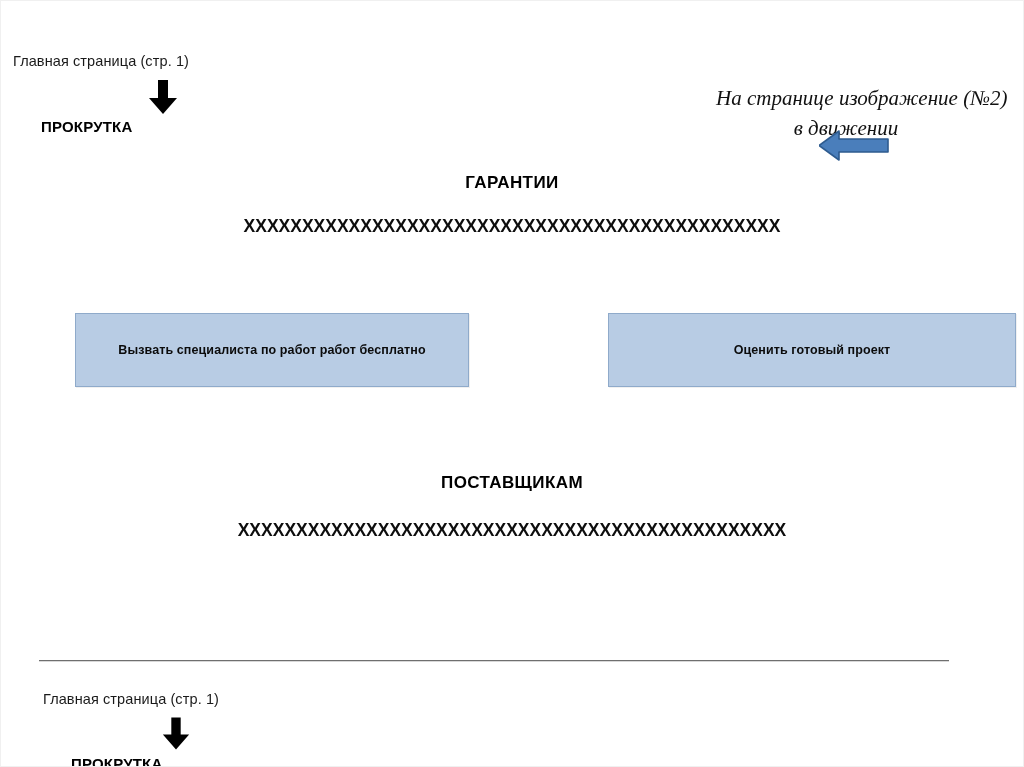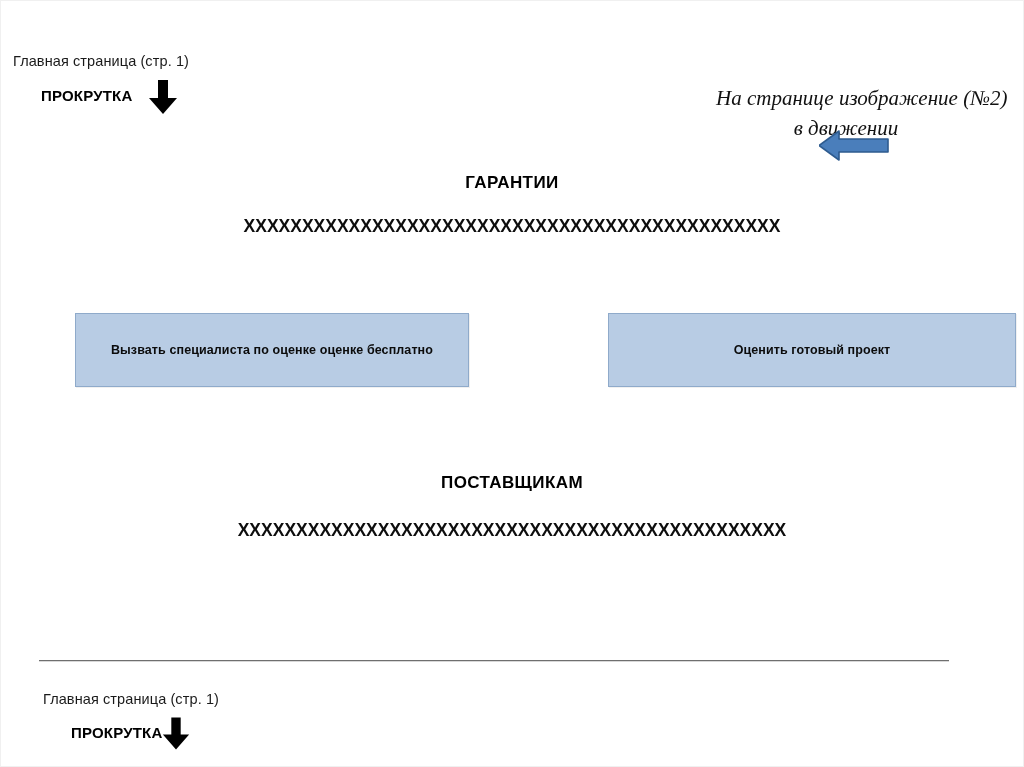--- a/index.html
+++ b/index.html
@@ -32,20 +32,21 @@
   }
 
   
   .scroll-word {
     font-family: "Liberation Sans", sans-serif;
     font-size: 15px;
     font-weight: bold;
     color: #000000;
     white-space: nowrap;
     letter-spacing: 0.2px;
+    margin-top: 31px;
   }
 
   
   .down-arrow {
     width: 32px;
     height: 34px;
     display: block;
   }
   .down-arrow svg { display: block; }
 
@@ -141,21 +142,21 @@
     <svg width="70" height="33" viewBox="0 0 70 33">
       <polygon points="0,16.5 20,2 20,10 69,10 69,23 20,23 20,31" fill="#4a7ebb" stroke="#2e5b8f" stroke-width="1.6" stroke-linejoin="round"></polygon>
     </svg>
   </div>
 
   <div class="abs section-heading" style="left:0; top:172px;">ГАРАНТИИ</div>
 
   <div class="abs filler-row" style="left:0; top:215px;">XXXXXXXXXXXXXXXXXXXXXXXXXXXXXXXXXXXXXXXXXXXXXX</div>
 
   <div class="cta-box" style="left:74px; top:312px; width:394px; height:74px;">
-    <span class="cta-label">Вызвать специалиста по оценке оценке бесплатно</span>
+    <span class="cta-label">Вызвать специалиста по работ работ бесплатно</span>
   </div>
 
   <div class="cta-box" style="left:575px; top:312px; width:408px; height:74px;margin-left:32px;">
     <span class="cta-label">Оценить готовый проект</span>
   </div>
 
   <div class="abs section-heading" style="left:0; top:472px;">ПОСТАВЩИКАМ</div>
 
   <div class="abs filler-row" style="left:0; top:519px;">XXXXXXXXXXXXXXXXXXXXXXXXXXXXXXXXXXXXXXXXXXXXXXX</div>
 

